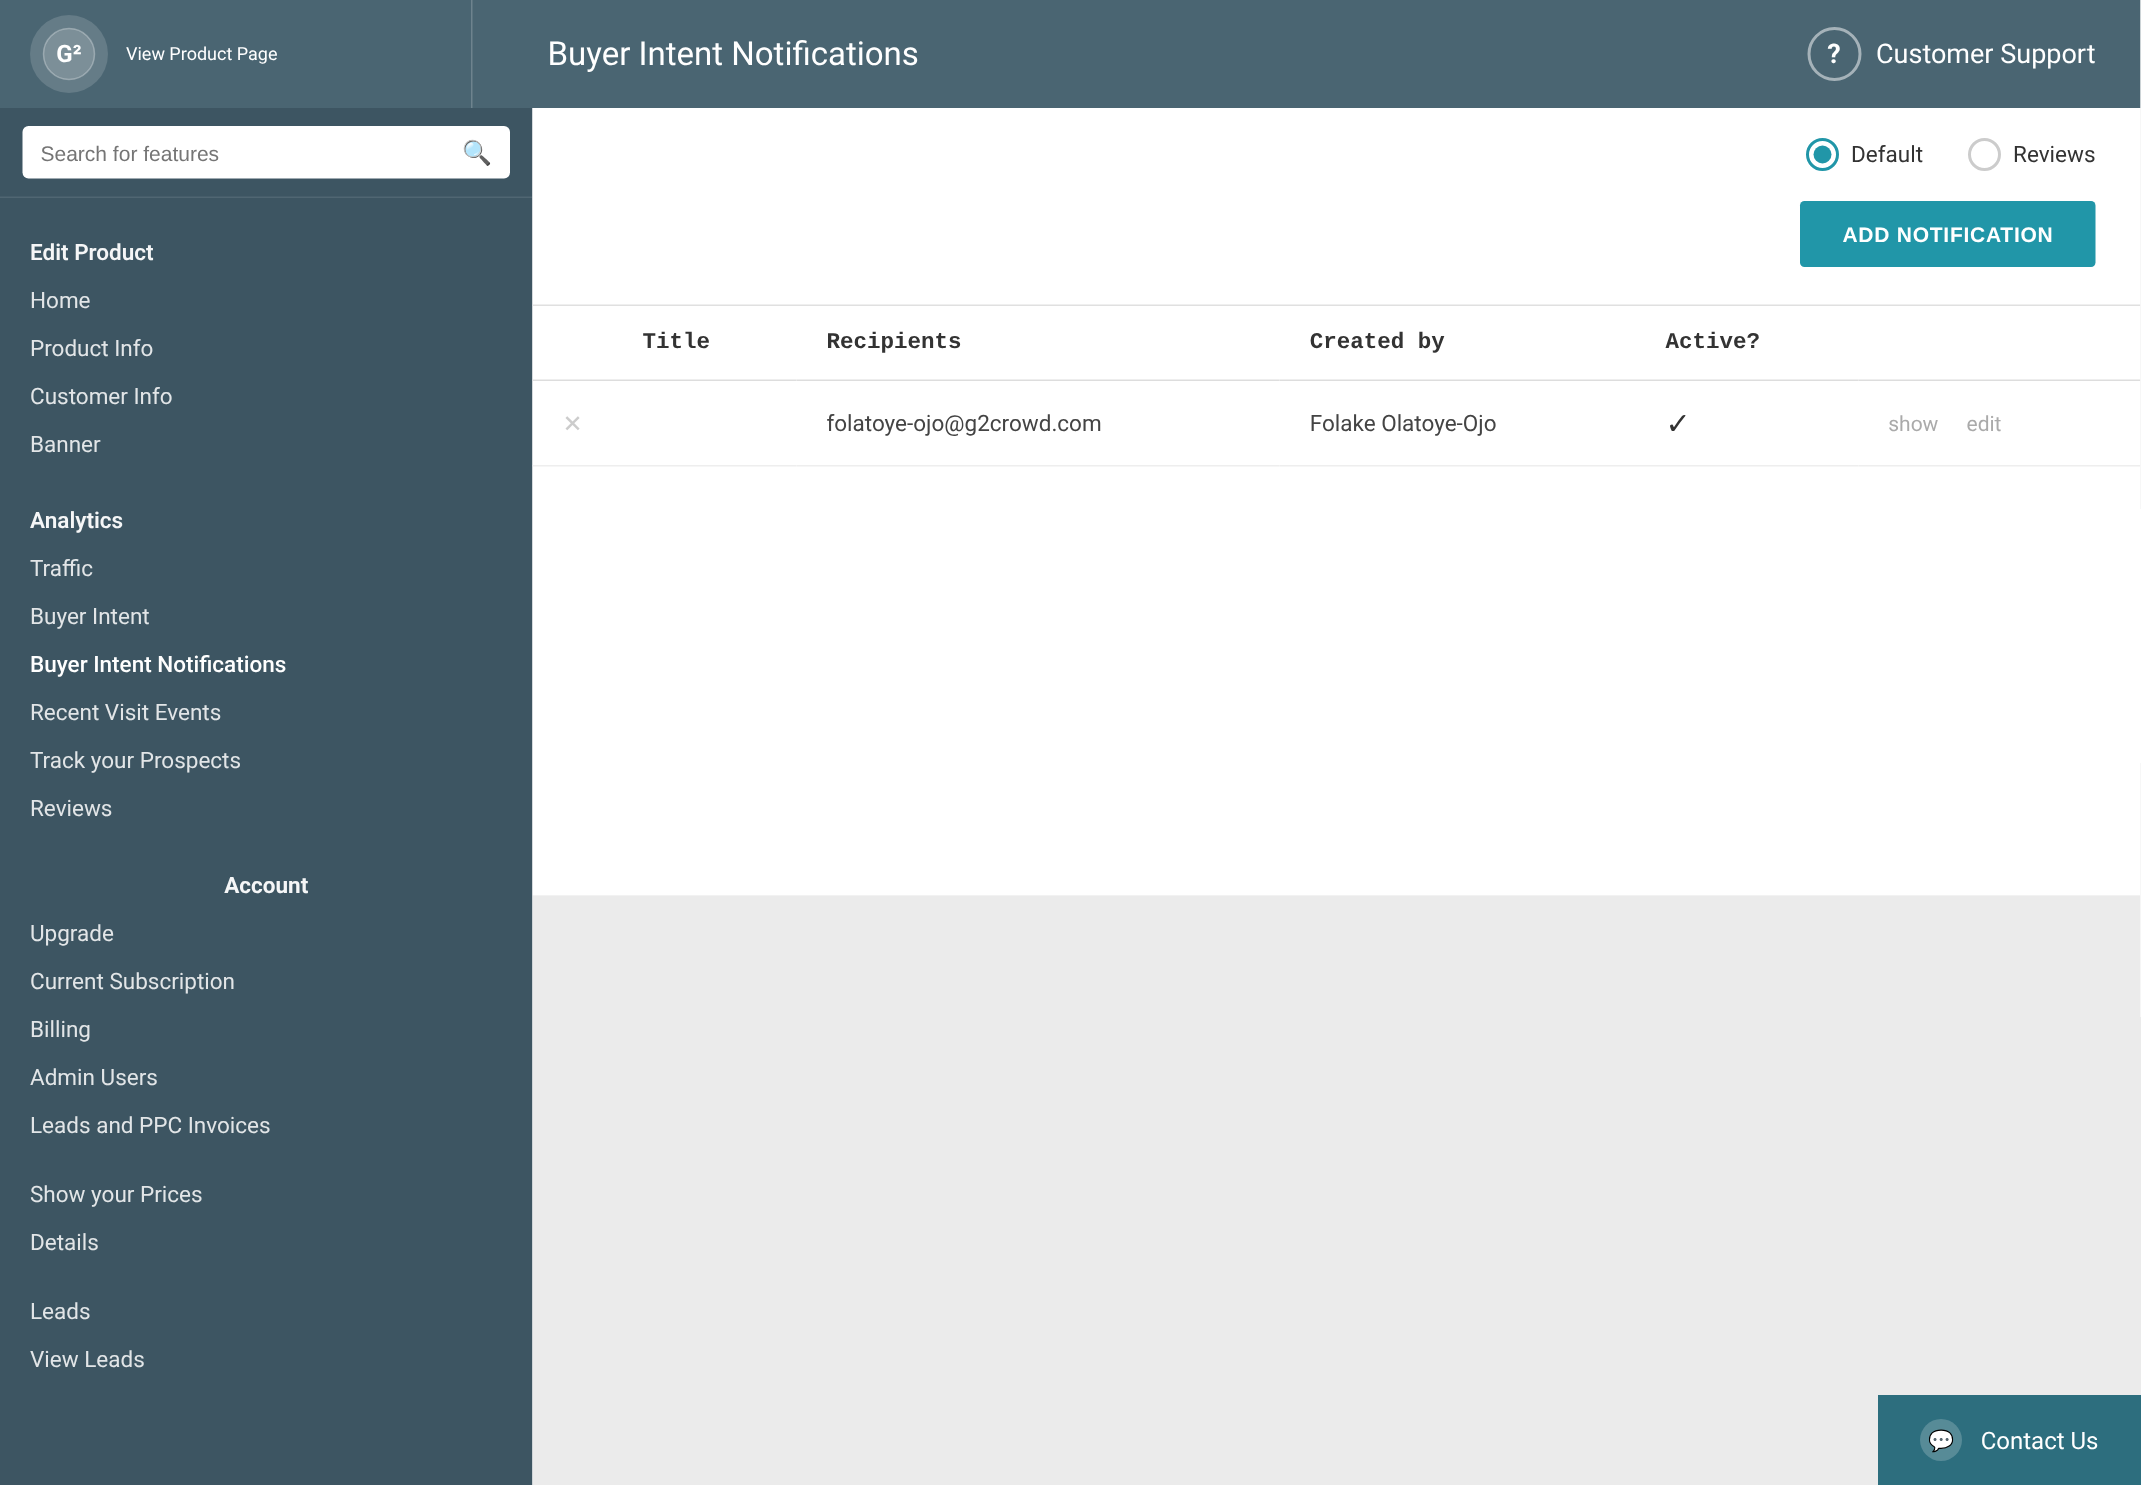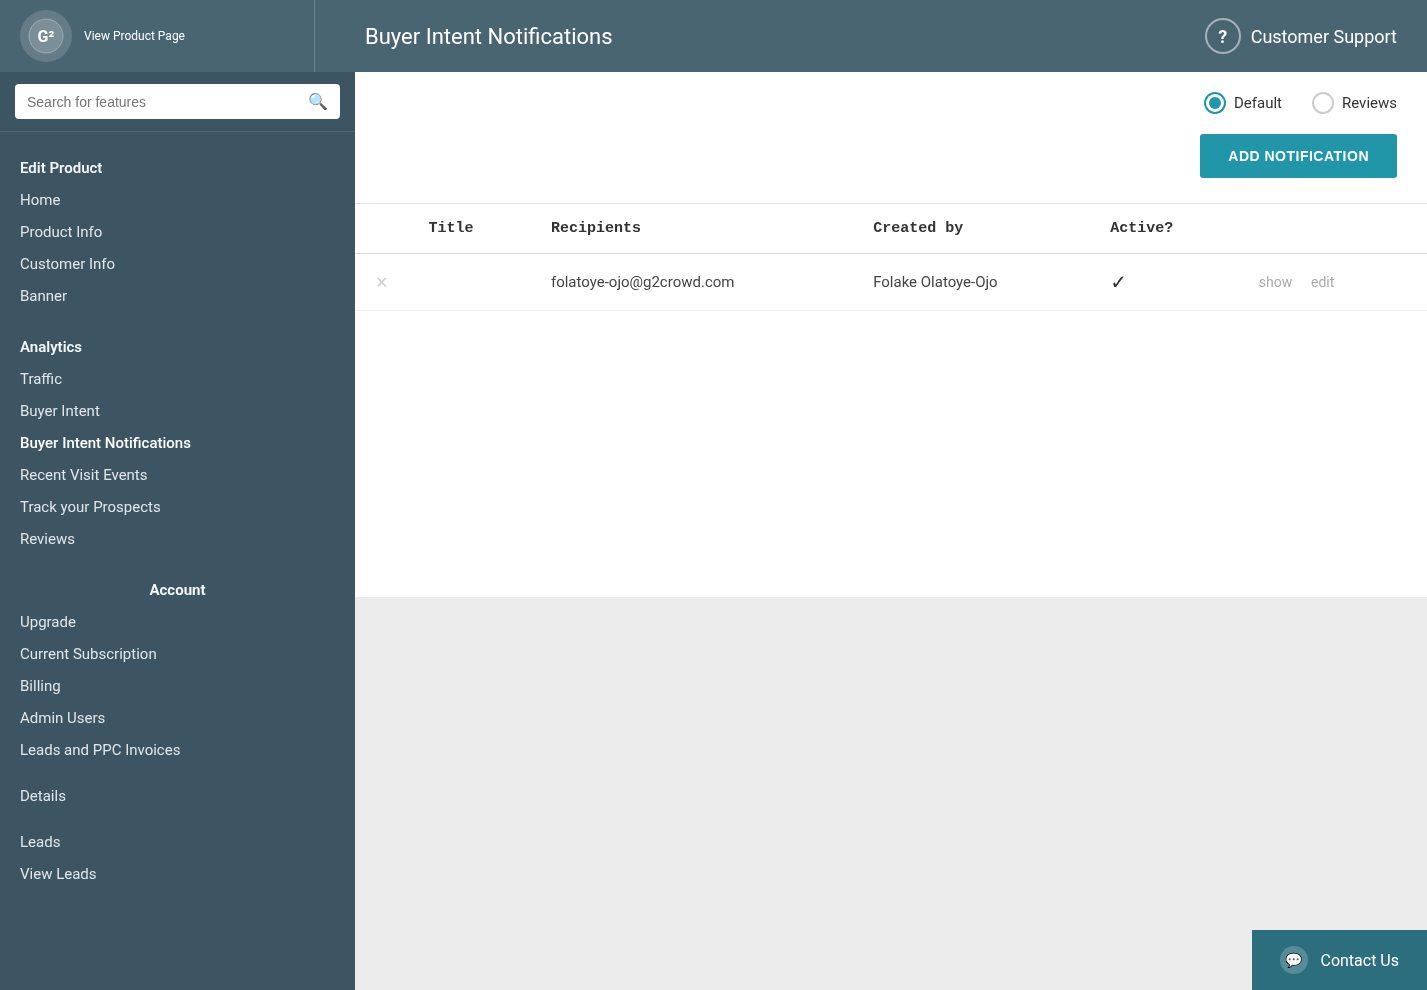--- a/index.html
+++ b/index.html
@@ -327,20 +327,21 @@
 
       <div class="nav-item" style="font-weight:700; color:rgba(255,255,255,0.95); padding-top:12px;text-align:center;">Account</div>
       <a class="nav-item">Upgrade</a>
       <a class="nav-item">Current Subscription</a>
       <a class="nav-item">Billing</a>
       <a class="nav-item">Admin Users</a>
       <a class="nav-item">Leads and PPC Invoices</a>
 
       <div class="nav-divider"></div>
 
+      <a class="nav-item">Show your Prices</a>
       <a class="nav-item">Details</a>
 
       <div class="nav-divider"></div>
 
       <a class="nav-item">Leads</a>
       <a class="nav-item">View Leads</a>
     </nav>
   </div>
 
   <div class="content-area">

